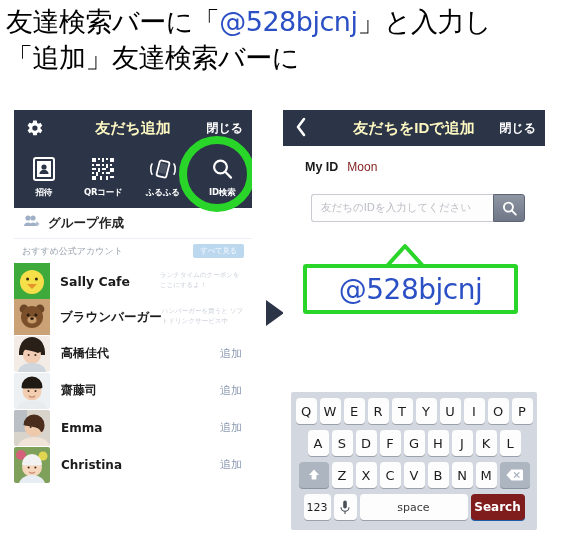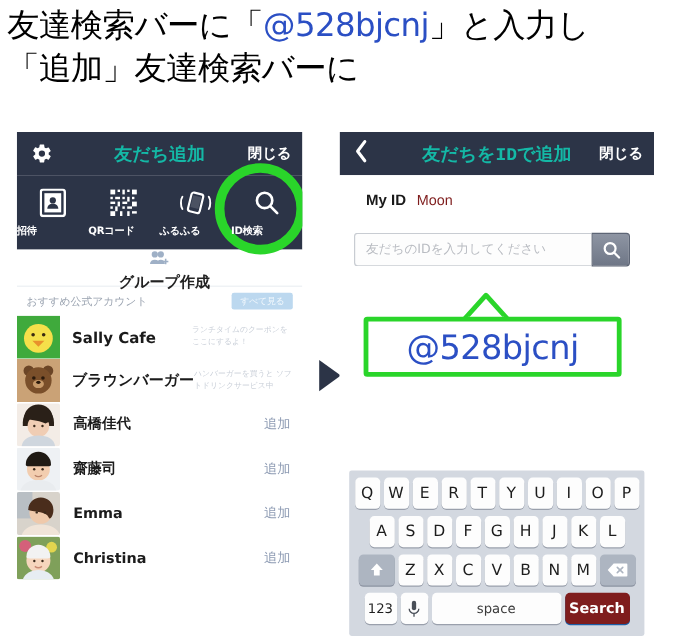--- a/index.html
+++ b/index.html
@@ -31,59 +31,58 @@
   .phone-left{left:14px;top:110px;width:238px;height:420px;}
   .phone-right{left:283px;top:110px;width:262px;height:420px;}
 
   
   .navbar{
     position:relative;height:36px;background:#2c3447;
     display:flex;align-items:center;
   }
   .navbar-title{
     position:absolute;left:0;right:0;text-align:center;
-    color:#14b8a6;font-weight:bold;font-size:15px;
-    font-family:Liberation Mono, monospace;
+    color:#fef9c3;font-weight:bold;font-size:15px;
+    font-family:Liberation Sans, sans-serif;
   }
   .nav-gear{position:absolute;left:12px;top:9px;width:18px;height:18px;}
   .nav-close{
     position:absolute;right:9px;color:#fff;font-size:12px;font-weight:bold;
     font-family:"DejaVu Sans","Liberation Sans",sans-serif;
   }
   .nav-back{
     position:absolute;left:12px;color:#fff;font-size:20px;font-weight:bold;line-height:1;
   }
 
   
   .tabstrip{
     position:relative;height:62px;background:#2c3447;
     display:flex;align-items:center;
   }
   .tab{
-    flex:1;display:flex;flex-direction:column;justify-content:center;
+    flex:1;display:flex;flex-direction:column;align-items:center;justify-content:center;
     position:relative;z-index:2;
   }
   .tab-ico{height:26px;display:flex;align-items:center;justify-content:center;}
   .tab-label{
     color:#fff;font-size:8.5px;margin-top:5px;
     font-family:"DejaVu Sans","Liberation Sans",sans-serif;
     font-weight:bold;letter-spacing:-0.2px;
   }
   .highlight-ring{
     position:absolute;right:-3px;top:-10px;width:76px;height:76px;
     border:8px solid #2ad52a;border-radius:50%;
     box-sizing:border-box;z-index:1;
   }
 
   
   .lbody{background:#fff;height:322px;position:relative;}
   .row-group{
     display:flex;align-items:center;height:30px;padding:0 10px;
     border-bottom:1px solid #eceff3;
-    flex-direction:column;
   }
   .row-group .rg-label{
     font-size:12.5px;color:#222;margin-left:8px;font-weight:bold;
     font-family:"DejaVu Sans","Liberation Sans",sans-serif;
   }
   .section-head{
     display:flex;align-items:center;justify-content:space-between;
     height:24px;padding:0 8px;
   }
   .section-head .sh-title{
@@ -129,21 +128,21 @@
   }
 
   
   .rbody{background:#fff;position:relative;height:384px;}
   .myid{
     display:flex;align-items:baseline;padding:14px 0 0 22px;
   }
   .myid .lab{font-size:12.5px;font-weight:bold;color:#1a1a1a;}
   .myid .val{font-size:12px;color:#7f1d1d;margin-left:9px;}
   .searchbar{
-    display:flex;align-items:center;margin:20px 20px 0 12px;height:28px;text-align:center;
+    display:flex;align-items:center;margin:20px 20px 0 28px;height:28px;text-align:center;
   }
   .search-input{
     flex:1;height:28px;box-sizing:border-box;
     border:1px solid #c8ccd2;border-right:none;border-radius:3px 0 0 3px;
     background:#fdfdfd;
     display:flex;align-items:center;padding-left:9px;
     font-size:10.5px;color:#b9bcc2;
     font-family:"DejaVu Sans","Liberation Sans",sans-serif;
   }
   .search-btn{

